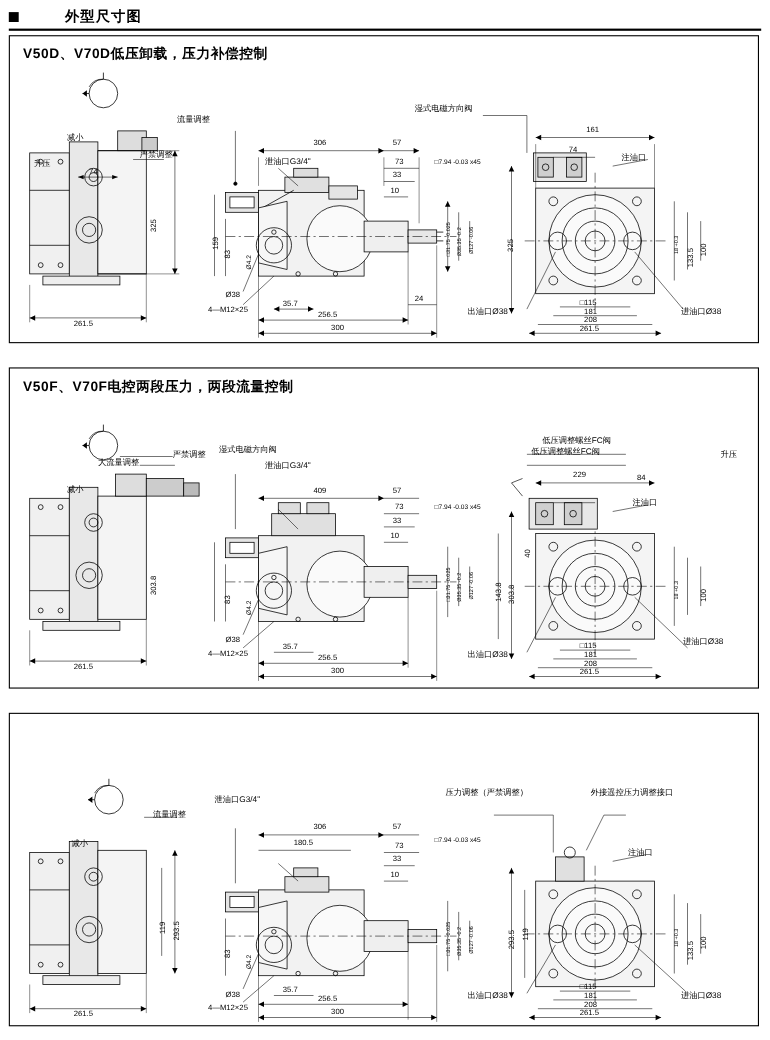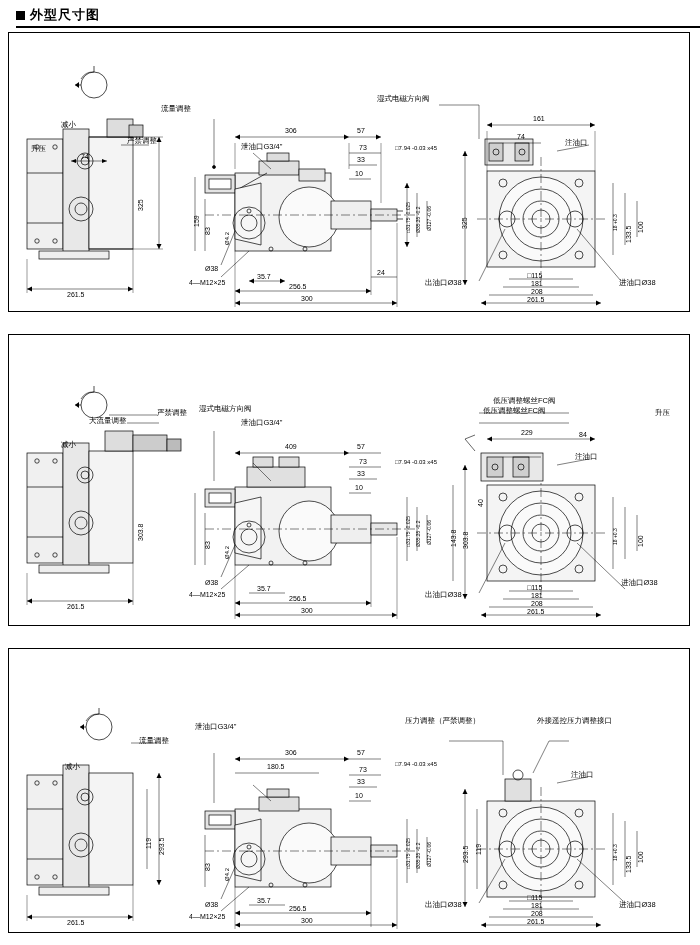--- a/index.html
+++ b/index.html
@@ -16,27 +16,28 @@
     overflow: hidden;
   }
   .page {
     position: relative;
     width: 700px;
     height: 945px;
   }
   
   .page-header {
     position: absolute;
-    left: 16px;
+    left: 8px;
     top: 4px;
     width: 684px;
     height: 22px;
     border-bottom: 2px solid #000;
     display: flex;
     align-items: center;
+    gap: 37px;
   }
   .hdr-square {
     width: 9px;
     height: 9px;
     background: #000;
     margin-right: 5px;
   }
   .hdr-title {
     font-size: 13px;
     font-weight: bold;
@@ -91,20 +92,21 @@
 <body>
 
 <div class="page">
 
   <div class="page-header">
     <span class="hdr-square"></span>
     <span class="hdr-title">外型尺寸图</span>
   </div>
 
   <div class="section" id="section-0">
+    <div class="section-title">V50D、V70D低压卸载，压力补偿控制</div>
 
     <div class="canvas">
       <svg width="682" height="280" viewBox="0 0 682 280" xmlns="http://www.w3.org/2000/svg">
         <g stroke="#000" fill="none" stroke-width="0.7">
 
           <circle cx="85" cy="52" r="13"></circle>
           <path d="M85 39 L85 33 M72 52 L66 52"></path>
           <path d="M72 46 a14 14 0 0 1 13 -7" stroke-width="0.6"></path>
 
           <path d="M66 52 l4 -3 l0 6 z" fill="#000" stroke="none"></path>
@@ -306,20 +308,21 @@
     <div class="lbl vert" style="left:628px; top:200px;">100</div>
     <div class="lbl" style="left:518px; top:239px;">□115</div>
     <div class="lbl" style="left:522px; top:247px;">181</div>
     <div class="lbl" style="left:522px; top:255px;">208</div>
     <div class="lbl" style="left:518px; top:263px;">261.5</div>
     <div class="lbl cn" style="left:416px; top:246px;">出油口Ø38</div>
     <div class="lbl cn" style="left:610px; top:246px;">进油口Ø38</div>
   </div>
 
   <div class="section" id="section-1">
+    <div class="section-title">V50F、V70F电控两段压力，两段流量控制</div>
 
     <div class="canvas">
       <svg width="682" height="292" viewBox="0 0 682 292" xmlns="http://www.w3.org/2000/svg">
         <g stroke="#000" fill="none" stroke-width="0.7">
 
           <circle cx="85" cy="70" r="13"></circle>
           <path d="M85 57 L85 51 M72 70 L66 70"></path>
           <path d="M66 70 l4 -3 l0 6 z" fill="#000" stroke="none"></path>
           <path d="M72 64 a14 14 0 0 1 13 -7" stroke-width="0.6"></path>
           <rect x="18" y="118" width="36" height="110" fill="#f0f0f0"></rect>

